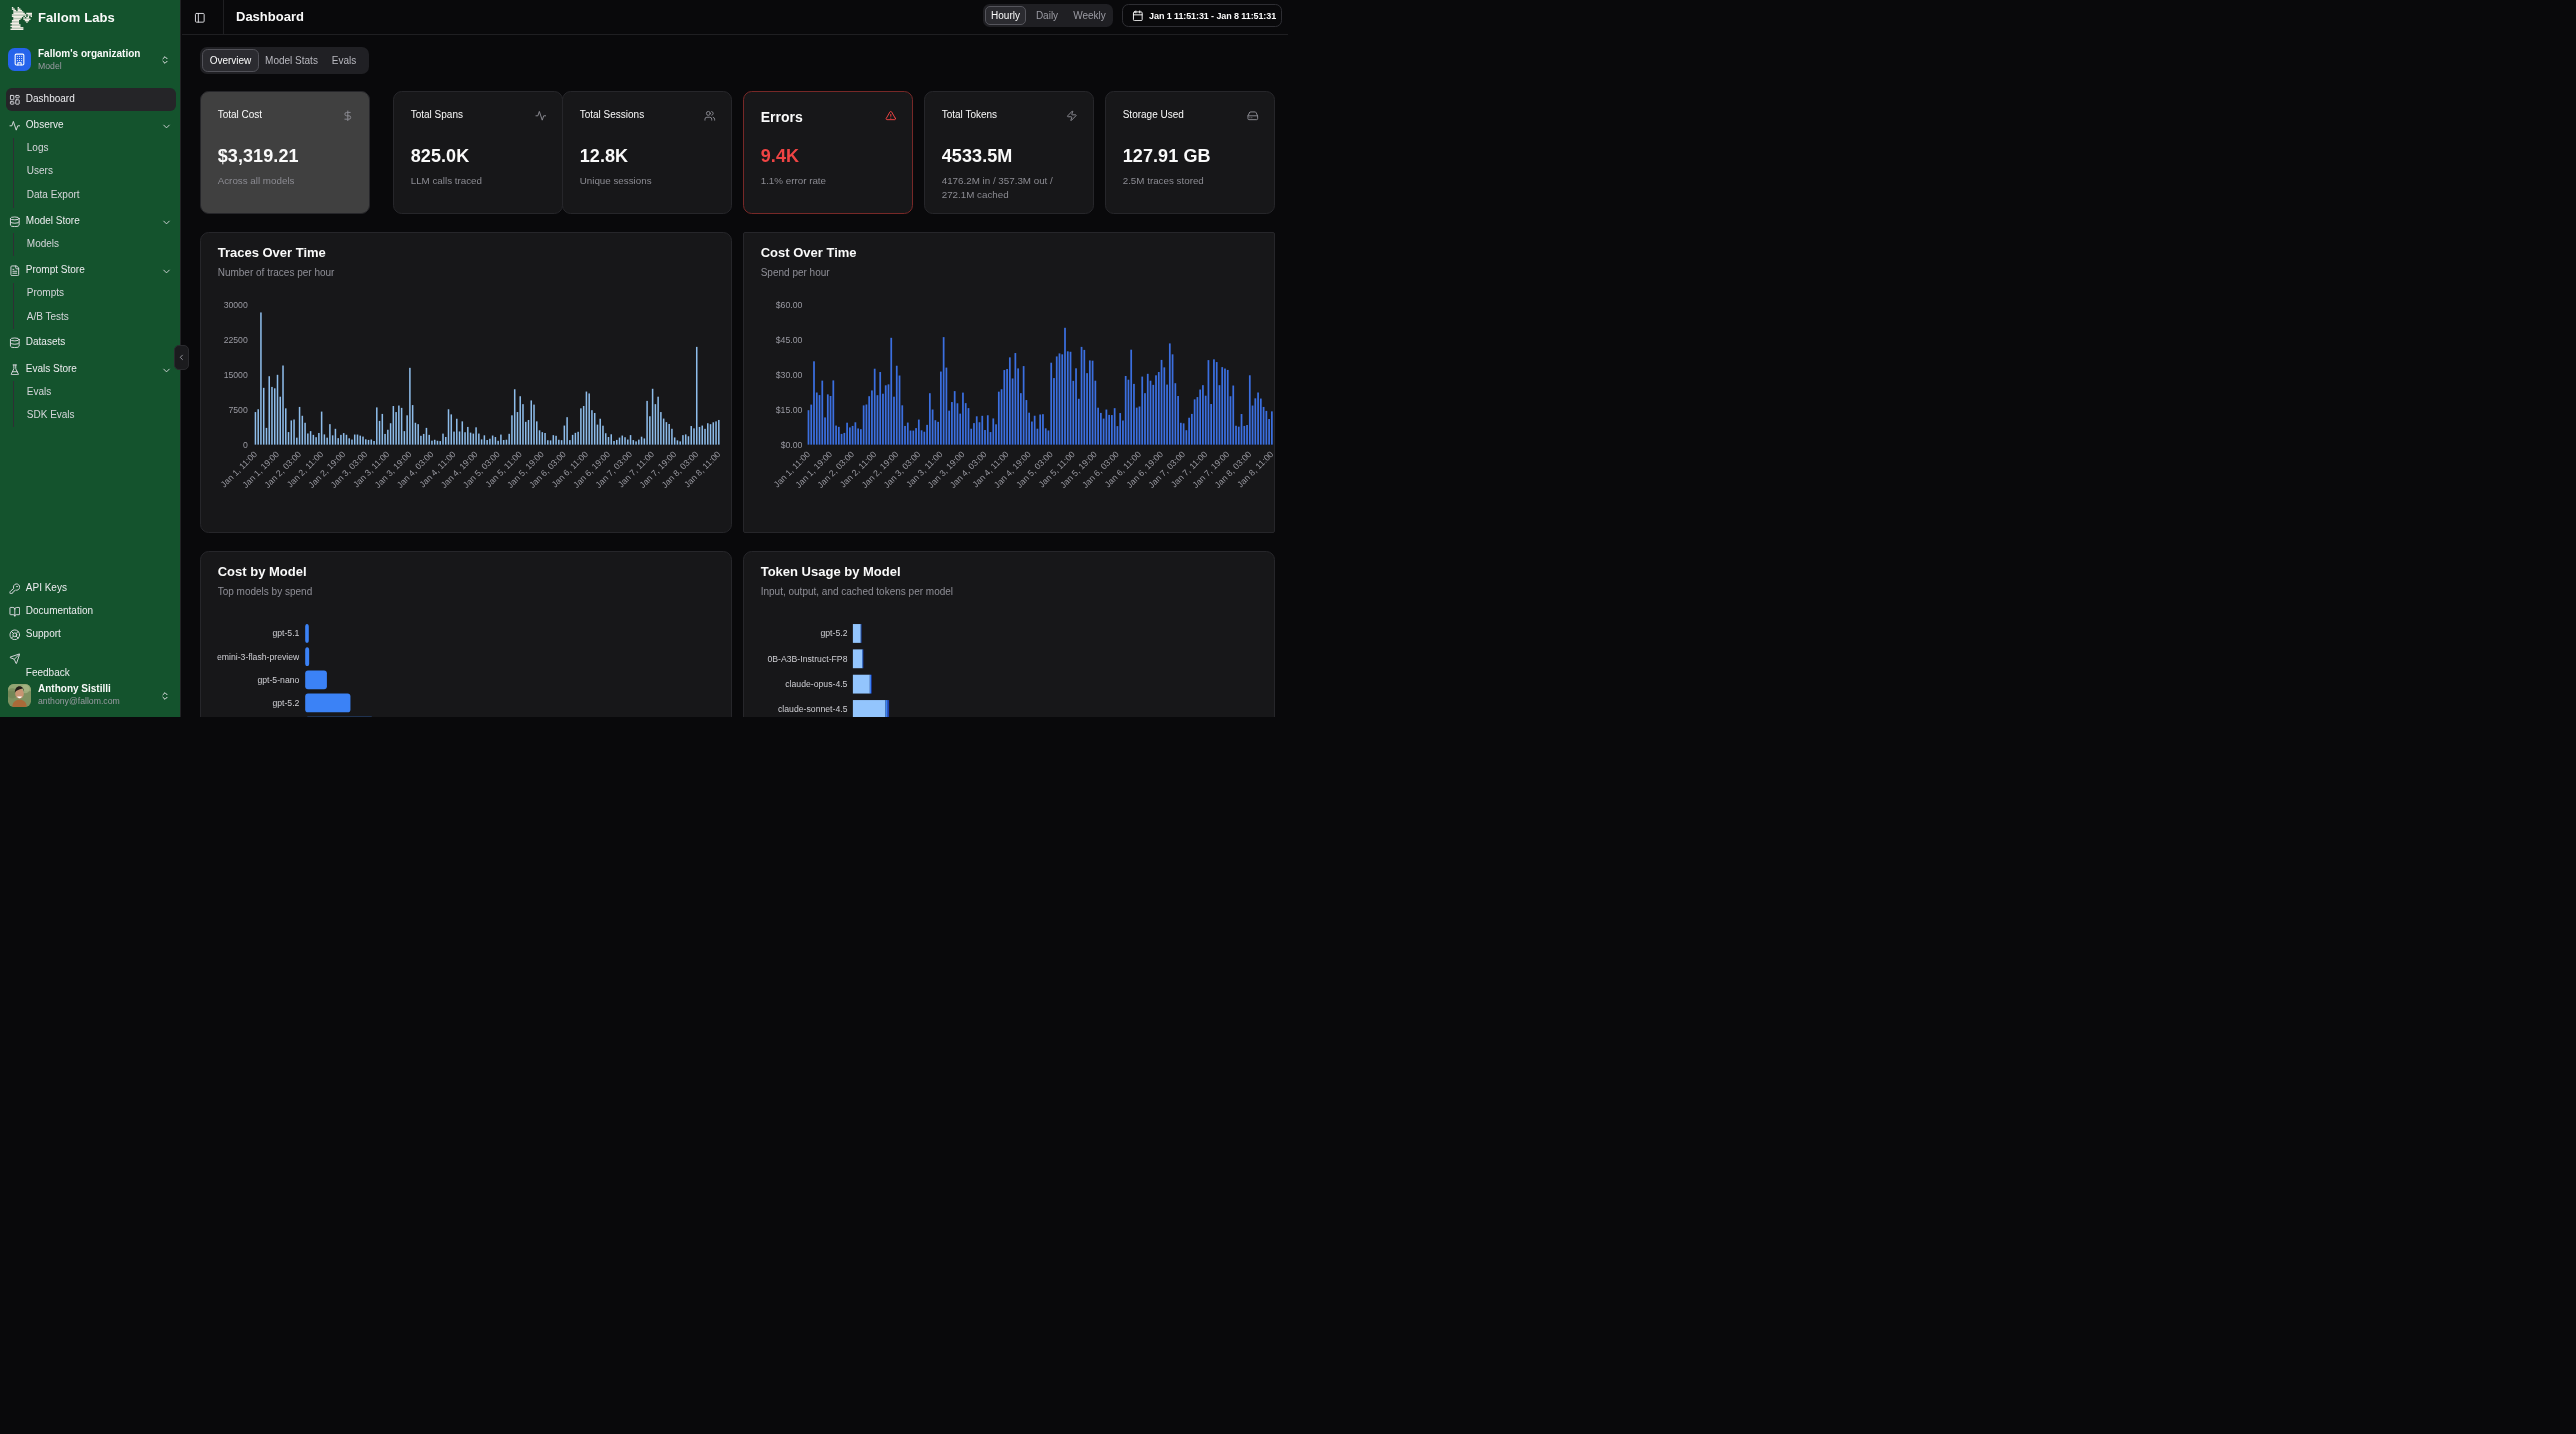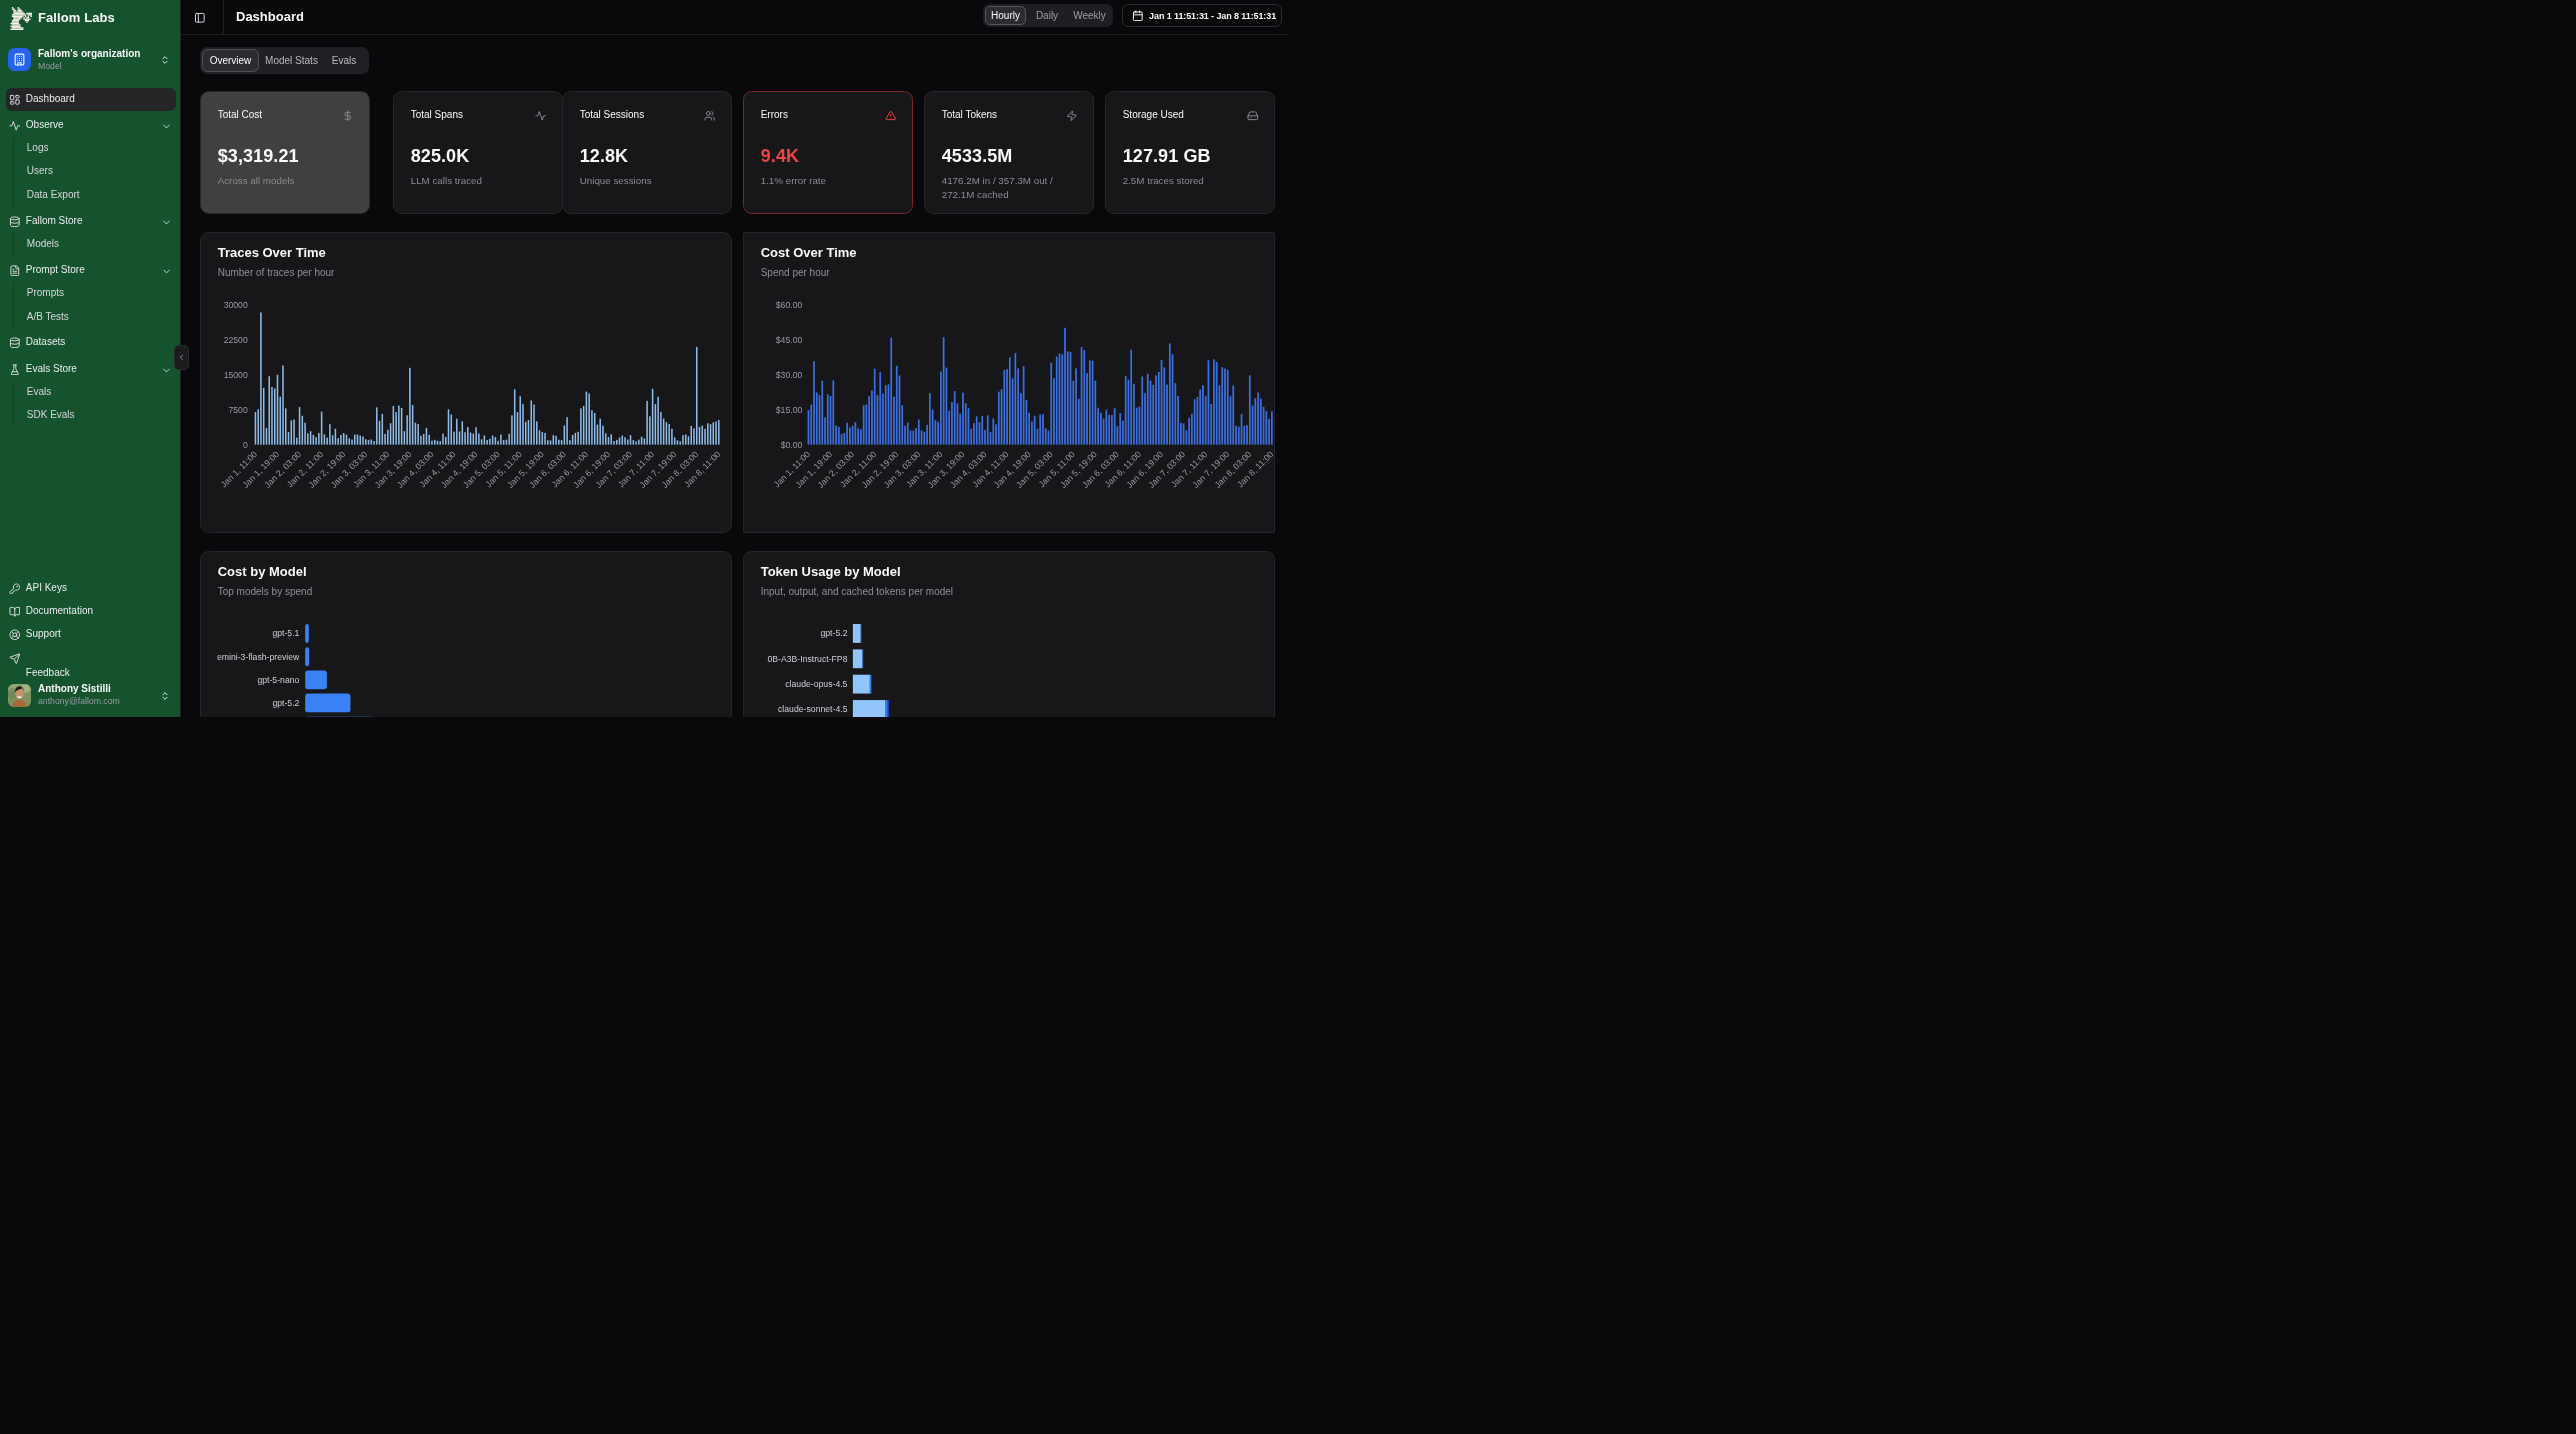--- a/index.html
+++ b/index.html
@@ -48,21 +48,21 @@
       <div style="position:absolute;left:141px;top:18px;"><svg width="11.6" height="11.6" viewBox="0 0 24 24" fill="none" stroke="#8b8b92" stroke-width="2" stroke-linecap="round" stroke-linejoin="round" style="">
           <path d="M16 21v-2a4 4 0 0 0-4-4H6a4 4 0 0 0-4 4v2"></path>
           <circle cx="9" cy="7" r="4"></circle>
           <path d="M22 21v-2a4 4 0 0 0-3-3.87"></path>
           <path d="M16 3.13a4 4 0 0 1 0 7.75"></path>
         </svg></div>
       <div style="position:absolute;left:16.7px;top:54px;font-size:18px;font-weight:700;color:#fafafa;white-space:nowrap;letter-spacing:0.1px">12.8K</div>
       <div style="position:absolute;left:16.7px;top:83px;font-size:9.8px;color:#8b8b92;white-space:nowrap">Unique sessions</div>
     </div>
     <div style="position:absolute;left:743px;top:91px;width:170px;height:123px;background:#171719;border:0.7px solid #772827;border-radius:8.7px;box-sizing:border-box;">
-      <div style="position:absolute;left:16.7px;top:16.7px;font-size:10px;font-weight:400;color:#fafafa;white-space:nowrap">Errors</div>
+      <div style="position:absolute;left:16.7px;top:16.7px;font-size:14px;font-weight:700;color:#fafafa;white-space:nowrap">Errors</div>
       <div style="position:absolute;left:141px;top:18px;"><svg width="11.6" height="11.6" viewBox="0 0 24 24" fill="none" stroke="#ef4444" stroke-width="2" stroke-linecap="round" stroke-linejoin="round" style="">
           <path d="m21.73 18-8-14a2 2 0 0 0-3.48 0l-8 14A2 2 0 0 0 4 20h16a2 2 0 0 0 1.73-3Z"></path>
           <path d="M12 9v4"></path>
           <path d="M12 17h.01"></path>
         </svg></div>
       <div style="position:absolute;left:16.7px;top:54px;font-size:18px;font-weight:700;color:#ef4444;white-space:nowrap;letter-spacing:0.1px">9.4K</div>
       <div style="position:absolute;left:16.7px;top:83px;font-size:9.8px;color:#8b8b92;white-space:nowrap">1.1% error rate</div>
     </div>
     <div style="position:absolute;left:924px;top:91px;width:170px;height:123px;background:#171719;border:0.7px solid #26262a;border-radius:8.7px;box-sizing:border-box;">
       <div style="position:absolute;left:16.7px;top:16.7px;font-size:10px;font-weight:500;color:#fafafa;white-space:nowrap">Total Tokens</div>
@@ -622,21 +622,21 @@
       </div>
       <div style="position:absolute;left:5.8px;top:184px;width:170px;height:23px;">
         <div style="position:absolute;left:21px;top:5px;font-size:10px;color:#d6d6db;font-weight:400;white-space:nowrap">Data Export</div>
       </div>
       <div style="position:absolute;left:5.8px;top:210px;width:170px;height:23px;">
         <div style="position:absolute;left:2.9px;top:5.8px;"><svg width="11.6" height="11.6" viewBox="0 0 24 24" fill="none" stroke="#d9d9de" stroke-width="2" stroke-linecap="round" stroke-linejoin="round" style="">
             <ellipse cx="12" cy="5" rx="9" ry="3"></ellipse>
             <path d="M3 5V19A9 3 0 0 0 21 19V5"></path>
             <path d="M3 12A9 3 0 0 0 21 12"></path>
           </svg></div>
-        <div style="position:absolute;left:20px;top:5px;font-size:10px;color:#ececef;font-weight:400;white-space:nowrap">Fallom Store</div>
+        <div style="position:absolute;left:20px;top:5px;font-size:10px;color:#ececef;font-weight:400;white-space:nowrap">Model Store</div>
         <div style="position:absolute;left:155px;top:6.5px;"><svg width="11" height="11" viewBox="0 0 24 24" fill="none" stroke="#d9d9de" stroke-width="2" stroke-linecap="round" stroke-linejoin="round" style="">
             <path d="m6 9 6 6 6-6"></path>
           </svg></div>
       </div>
       <div style="position:absolute;left:13px;top:233px;width:0.7px;height:23px;background:#2f2f34;"></div>
       <div style="position:absolute;left:5.8px;top:233px;width:170px;height:23px;">
         <div style="position:absolute;left:21px;top:5px;font-size:10px;color:#d6d6db;font-weight:400;white-space:nowrap">Models</div>
       </div>
       <div style="position:absolute;left:5.8px;top:259px;width:170px;height:23px;">
         <div style="position:absolute;left:2.9px;top:5.8px;"><svg width="11.6" height="11.6" viewBox="0 0 24 24" fill="none" stroke="#d9d9de" stroke-width="2" stroke-linecap="round" stroke-linejoin="round" style="">

